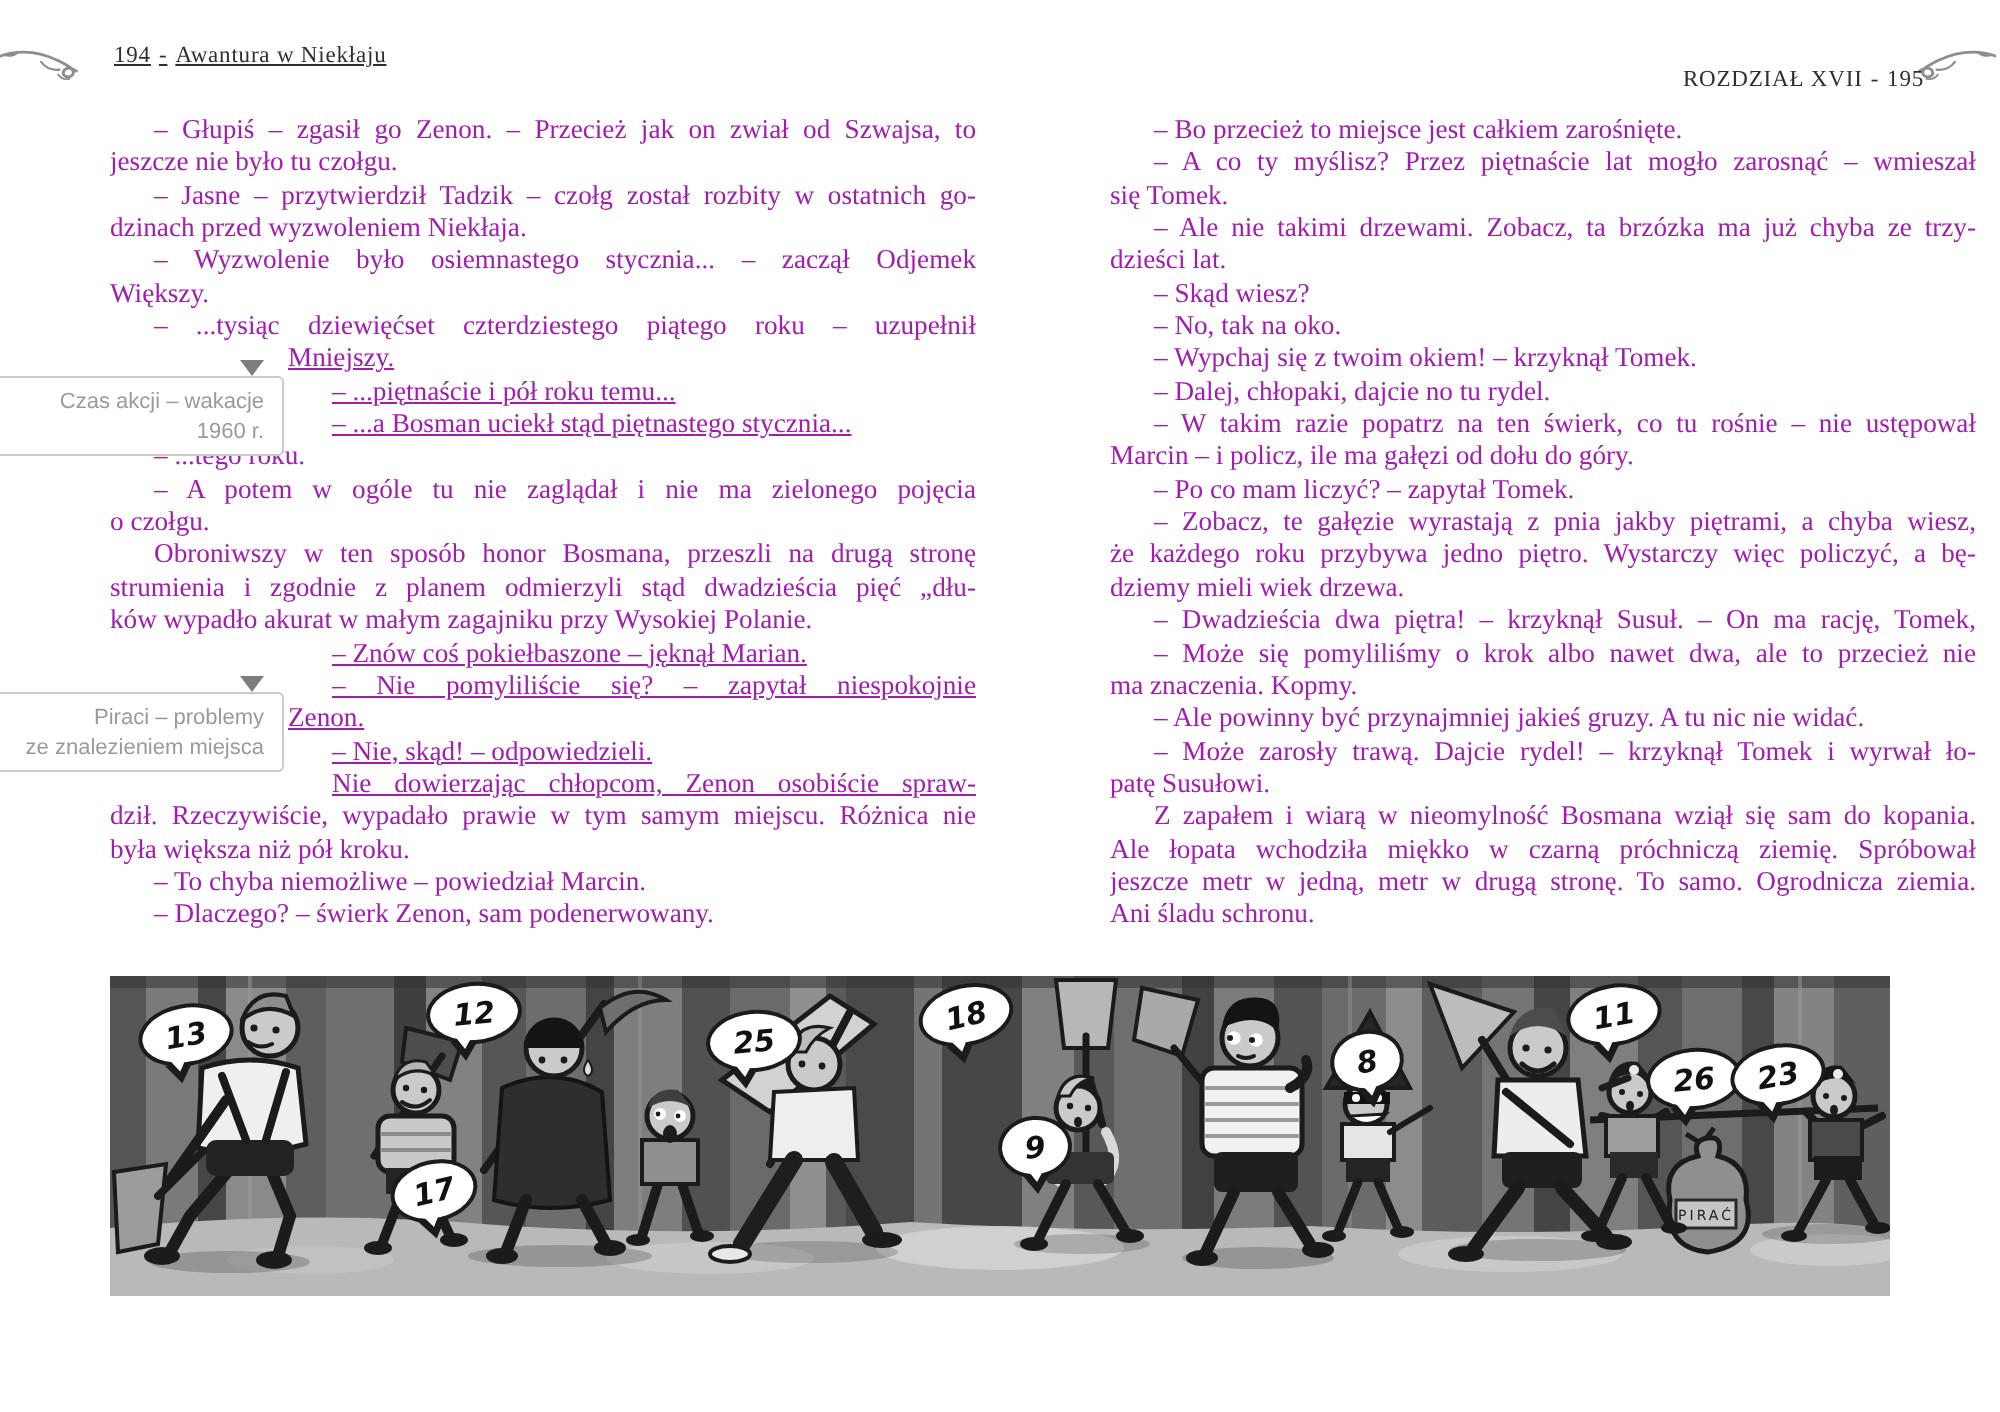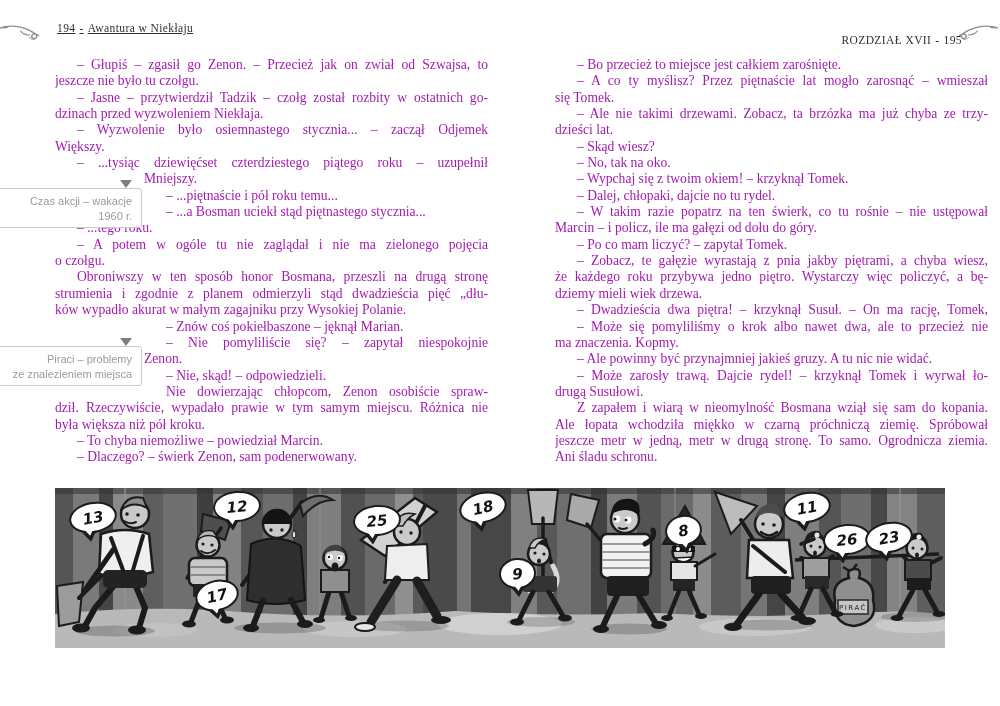--- a/index.html
+++ b/index.html
@@ -19,21 +19,21 @@
   .orn-right{right:2px;top:22px;width:46px;height:20px;transform:scaleX(-1);}
 
   
   .col{position:absolute;top:57px;width:433px;color:#a21caf;font-size:13.6px;}
   .col-left{left:55px;}
   .col-right{left:555px;}
   .line{height:16.35px;line-height:16.35px;overflow:hidden;
         text-align:justify;text-align-last:justify;}
   .line.last{text-align-last:left;}
   .line.ind{padding-left:22px;}
-  .line.push{margin-left:89px;}
+  .line.push{margin-left:89px;text-decoration:underline;}
 
   
   .note{position:absolute;left:-10px;box-sizing:border-box;width:152px;background:#fff;
         border:1px solid #cbcbcb;border-radius:3px;padding:5px 9px 4px 14px;
         font-family:"Liberation Sans",sans-serif;font-size:11px;line-height:14.5px;
         color:#9a9a9a;text-align:right;z-index:3;}
   .note::after{content:"";position:absolute;top:-9px;right:9px;width:0;height:0;
         border:6px solid transparent;border-bottom:none;border-top:8px solid #7e7e7e;}
   .note1{top:188px;}
   .note2{top:346px;}
@@ -133,21 +133,21 @@
       <div class="line last">Marcin – i policz, ile ma gałęzi od dołu do góry.</div>
       <div class="line ind last">– Po co mam liczyć? – zapytał Tomek.</div>
       <div class="line ind">– Zobacz, te gałęzie wyrastają z pnia jakby piętrami, a chyba wiesz,</div>
       <div class="line">że każdego roku przybywa jedno piętro. Wystarczy więc policzyć, a bę-</div>
       <div class="line last">dziemy mieli wiek drzewa.</div>
       <div class="line ind">– Dwadzieścia dwa piętra! – krzyknął Susuł. – On ma rację, Tomek,</div>
       <div class="line ind">– Może się pomyliliśmy o krok albo nawet dwa, ale to przecież nie</div>
       <div class="line last">ma znaczenia. Kopmy.</div>
       <div class="line ind last">– Ale powinny być przynajmniej jakieś gruzy. A tu nic nie widać.</div>
       <div class="line ind">– Może zarosły trawą. Dajcie rydel! – krzyknął Tomek i wyrwał ło-</div>
-      <div class="line last">drugą Susułowi.</div>
+      <div class="line last">patę Susułowi.</div>
       <div class="line ind">Z zapałem i wiarą w nieomylność Bosmana wziął się sam do kopania.</div>
       <div class="line">Ale łopata wchodziła miękko w czarną próchniczą ziemię. Spróbował</div>
       <div class="line">jeszcze metr w jedną, metr w drugą stronę. To samo. Ogrodnicza ziemia.</div>
       <div class="line last">Ani śladu schronu.</div>
   </div>
 
   <div class="illo">
     <svg class="scene" width="890" height="160" viewBox="0 0 890 160">
 
       <g>

